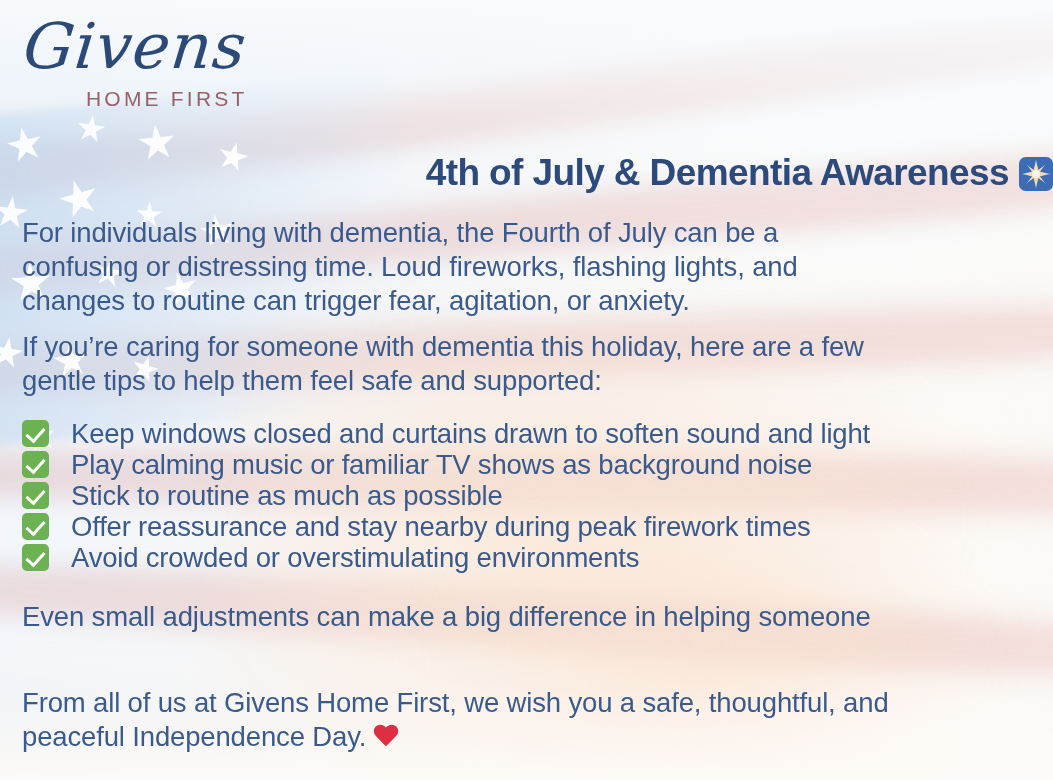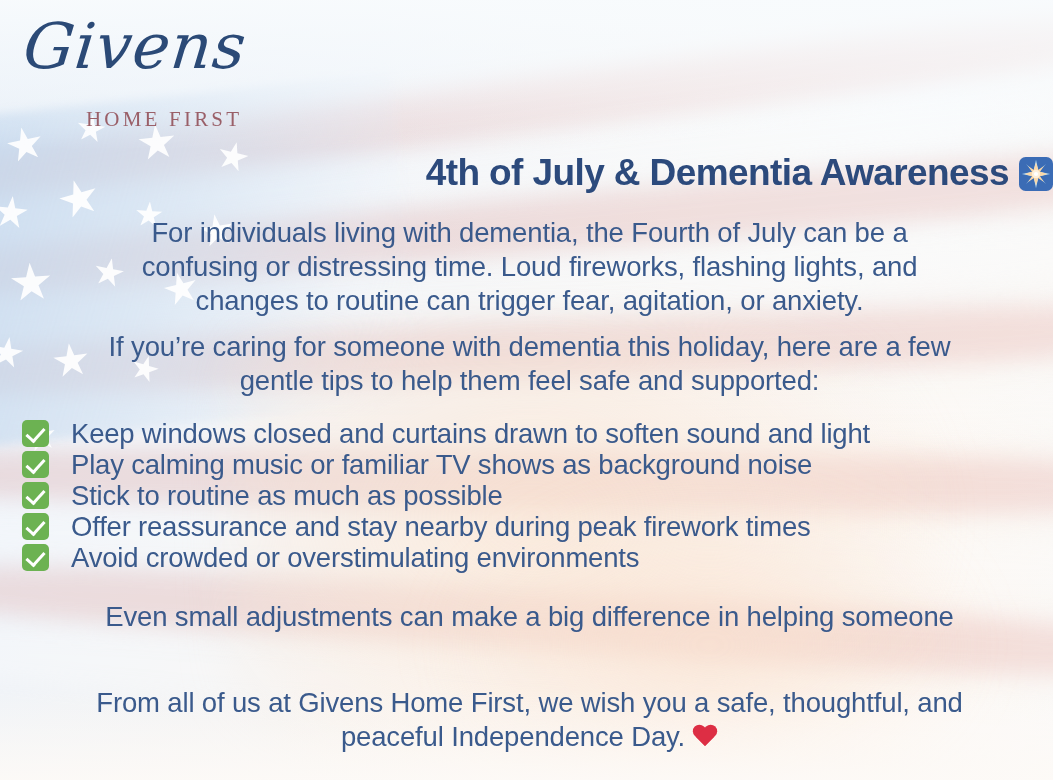--- a/index.html
+++ b/index.html
@@ -116,22 +116,22 @@
     font-style: italic;
     font-size: 63px;
     font-weight: 400;
     color: #2b4a77;
     letter-spacing: 1px;
     transform: skewX(-6deg);
   }
   .logo-sub {
     position: absolute;
     left: 68px;
-    top: 93px;
-    font-family: Liberation Serif, serif;
+    top: 73px;
+    font-family: Liberation Sans, sans-serif;
     font-size: 21px;
     font-weight: 400;
     letter-spacing: 3.2px;
     color: #9a5f68;
   }
 
   
   .title {
     position: absolute;
     left: 0;
@@ -154,21 +154,20 @@
   
   .body-block {
     position: absolute;
     left: 22px;
     width: 1015px;
     font-family: "Liberation Sans", sans-serif;
     font-size: 27.5px;
     line-height: 34px;
     color: #3a5a8c;
     letter-spacing: -0.15px;
-    text-align: center;
   }
   #para1 { top: 216px; }
   #para2 { top: 330px; }
   #para3 { top: 600px; }
   #para4 { top: 686px; }
 
   .para-line { display: block; white-space: nowrap; }
 
   
   .checklist {

